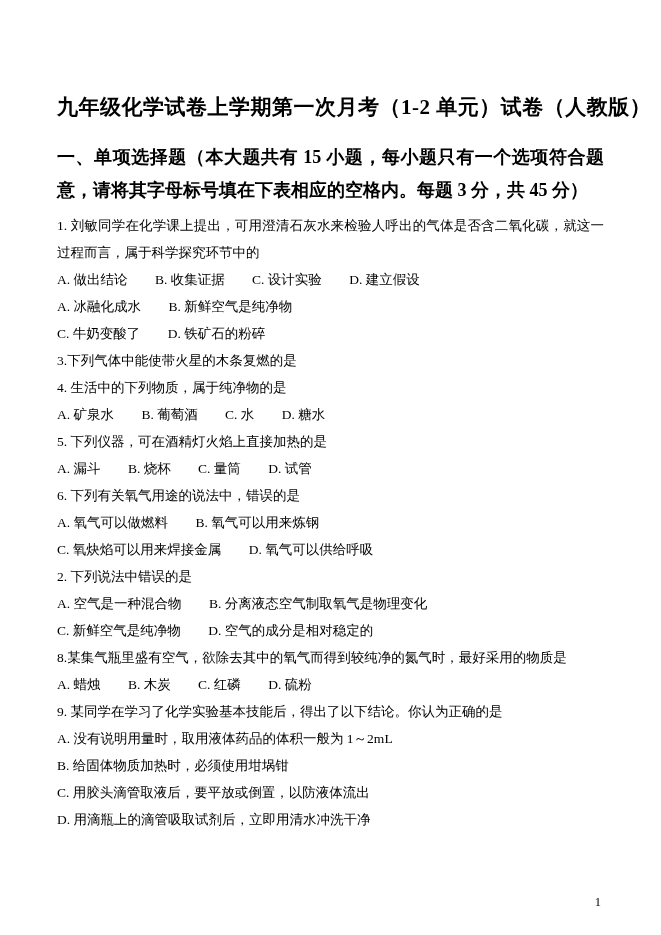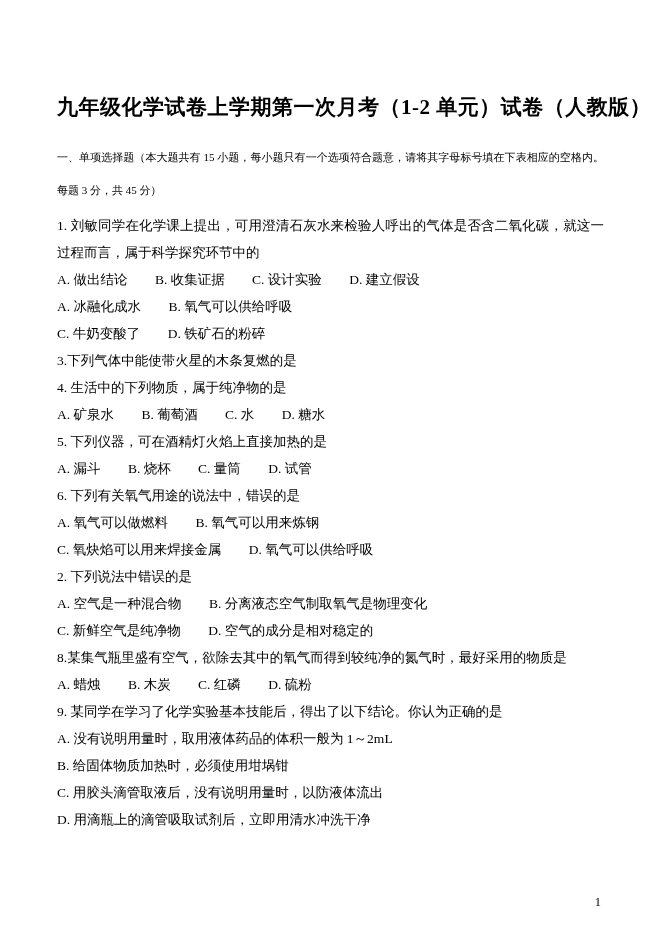--- a/index.html
+++ b/index.html
@@ -19,22 +19,22 @@
     margin: 0 0 20px 0;
     font-size: 21px;
     font-weight: bold;
     text-align: left;
     line-height: 28px;
     letter-spacing: 0.5px;
     white-space: nowrap;
   }
   .instructions {
     margin: 0 0 5px 0;
-    font-size: 11px;
-    font-weight: normal;
+    font-size: 18px;
+    font-weight: bold;
     line-height: 33px;
     text-align: justify;
   }
   .question { margin: 0; }
   .stem {
     font-size: 13.5px;
     line-height: 27px;
     text-align: justify;
   }
   .option-row {
@@ -69,21 +69,21 @@
         <span class="opt">A. 做出结论</span>
         <span class="opt">B. 收集证据</span>
         <span class="opt">C. 设计实验</span>
         <span class="opt">D. 建立假设</span>
       </div>
     </div>
 
     <div class="question">
       <div class="option-row">
         <span class="opt">A. 冰融化成水</span>
-        <span class="opt">B. 氧气可以供给呼吸</span>
+        <span class="opt">B. 新鲜空气是纯净物</span>
       </div>
       <div class="option-row">
         <span class="opt">C. 牛奶变酸了</span>
         <span class="opt">D. 铁矿石的粉碎</span>
       </div>
     </div>
 
     <div class="question">
       <div class="stem">3.下列气体中能使带火星的木条复燃的是</div>
     </div>
@@ -144,21 +144,21 @@
 
     <div class="question">
       <div class="stem">9. 某同学在学习了化学实验基本技能后，得出了以下结论。你认为正确的是</div>
       <div class="option-row">
         <span class="opt">A. 没有说明用量时，取用液体药品的体积一般为 1～2mL</span>
       </div>
       <div class="option-row">
         <span class="opt">B. 给固体物质加热时，必须使用坩埚钳</span>
       </div>
       <div class="option-row">
-        <span class="opt">C. 用胶头滴管取液后，没有说明用量时，以防液体流出</span>
+        <span class="opt">C. 用胶头滴管取液后，要平放或倒置，以防液体流出</span>
       </div>
       <div class="option-row">
         <span class="opt">D. 用滴瓶上的滴管吸取试剂后，立即用清水冲洗干净</span>
       </div>
     </div>
 
   </div>
 
   <div class="page-number">1</div>
 

